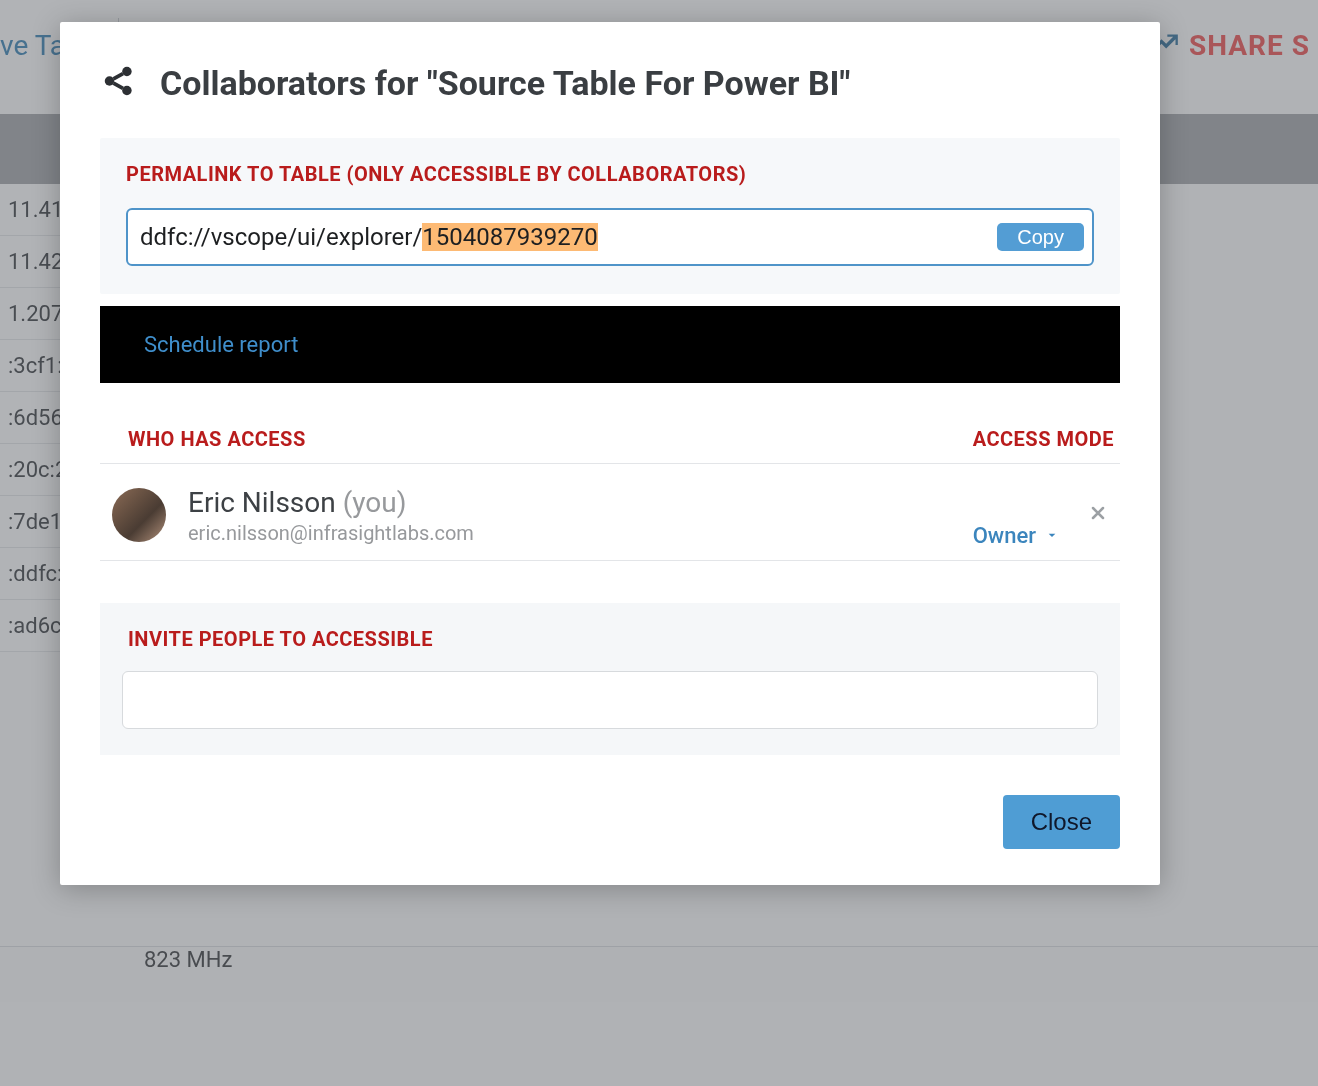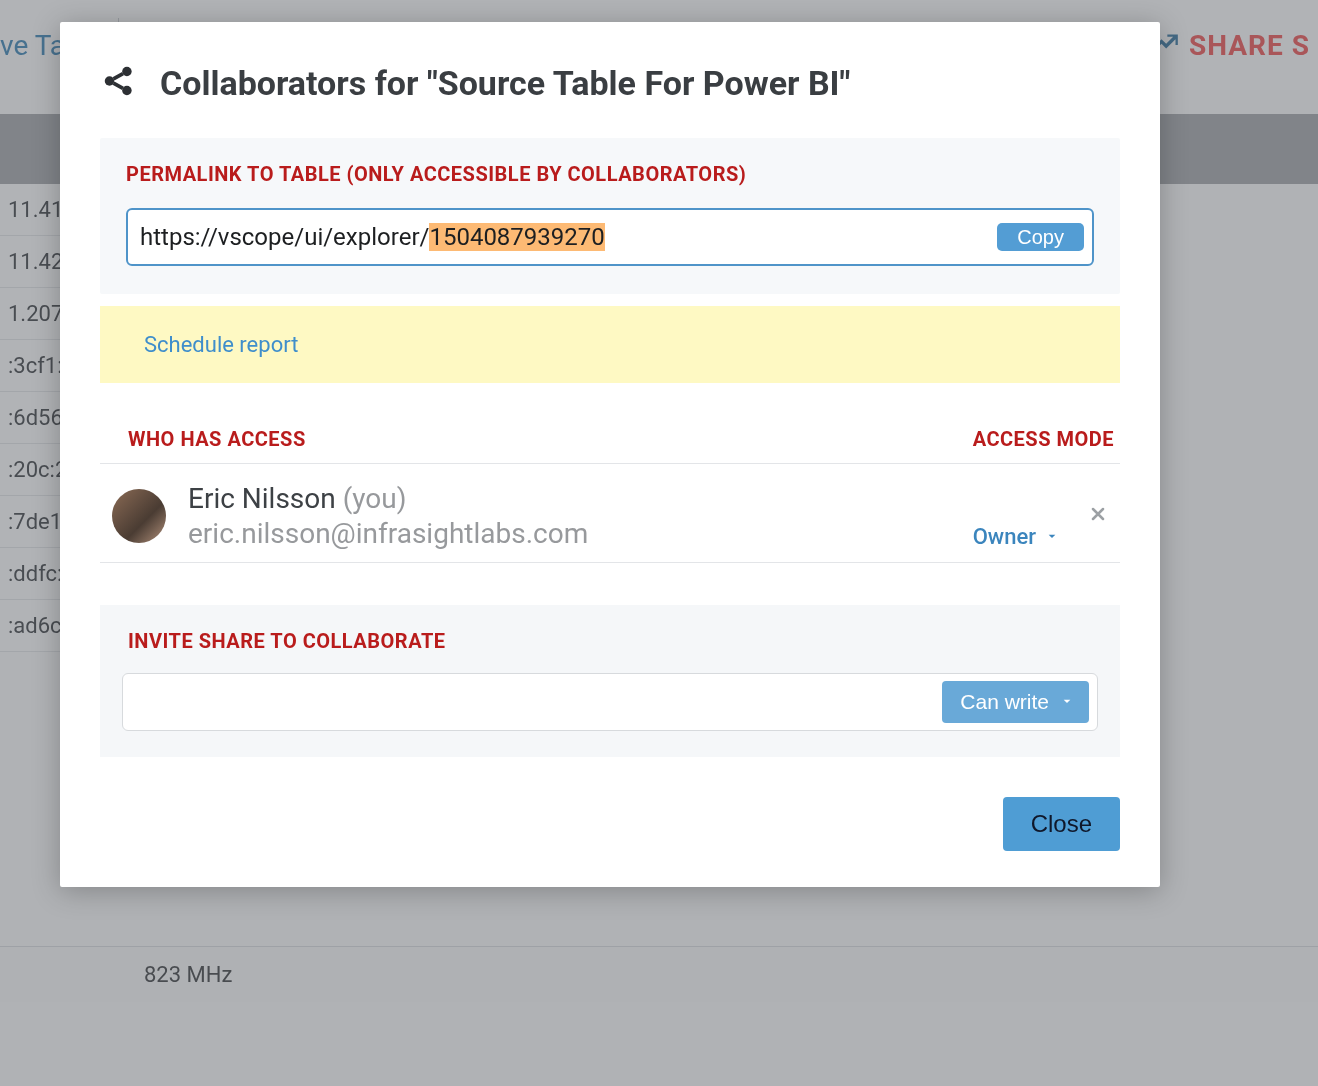--- a/index.html
+++ b/index.html
@@ -69,21 +69,21 @@
       color:#2f3236;
       background:#fff;
     }
     .bg-bottom-row{
       position:absolute;
       left:0;right:0;
       height:56px;
       top:946px;
       background:#fbfbfb;
       border-top:1px solid #d9dbde;
-      display:flex;align-items:center;
+      display:flex;align-items:flex-start;
       padding-left:144px;
       font-size:22px;
       color:#2e3033;
     }
     
     .overlay{
       position:absolute;inset:0;
       background:rgba(100,104,110,0.5);
     }
     
@@ -142,21 +142,21 @@
       background:#539dd4;
       color:#fff;
       border:none;
       border-radius:5px;
       height:28px;
       padding:0 20px;
       font-size:20px;
       cursor:pointer;
     }
     .sched-panel{
-      background:#fef9c3;
+      background:#000000;
       margin-top:12px;
       padding:26px 26px 26px 44px;
     }
     .sched-link{
       color:#3f8ecb;
       font-size:22px;
       text-decoration:none;
     }
     .access-head{
       display:flex;justify-content:space-between;align-items:center;
@@ -174,21 +174,21 @@
     .avatar{
       width:54px;height:54px;border-radius:50%;
       background:linear-gradient(135deg,#8b6b55 0%, #4a3c33 60%, #b2917b 100%);
       flex-shrink:0;
     }
     .user-block{margin-left:22px;flex:1;}
     .user-name{
       font-size:28px;color:#3d4145;
     }
     .you-tag{color:#97999c;}
-    .user-mail{font-size:28px;color:#97999c;margin-top:2px;}
+    .user-mail{font-size:20px;color:#97999c;margin-top:2px;}
     .role-wrap{
       display:flex;align-items:center;gap:8px;
       color:#3b85bd;font-size:22px;font-weight:500;cursor:pointer;margin-top:41px;
     }
     .remove-x{
       margin-left:28px;
       color:#9ca0a4;
       cursor:pointer;
     }
     .remove-x svg{width:20px;height:20px;}
@@ -280,21 +280,21 @@
           <circle cx="17" cy="18" r="3"></circle>
           <path d="M8.5 10.7l6-3.4M8.5 13.3l6 3.4" stroke="#2d3034" stroke-width="2.4"></path>
         </svg>
     </span>
     <h2 class="modal-title">Collaborators for "Source Table For Power BI"</h2>
   </div>
 
   <div class="panel">
     <div class="section-label">PERMALINK TO TABLE (ONLY ACCESSIBLE BY COLLABORATORS)</div>
     <div class="permalink-wrap">
-      <div class="permalink-text"><span>https://vscope/ui/explorer/</span><span class="hl">1504087939270</span></div>
+      <div class="permalink-text"><span>ddfc://vscope/ui/explorer/</span><span class="hl">1504087939270</span></div>
       <button class="copy-btn">Copy</button>
     </div>
   </div>
 
   <div class="sched-panel">
     <a href="#" class="sched-link">Schedule report</a>
   </div>
 
   <div class="access-head">
     <div class="section-label">WHO HAS ACCESS</div>
@@ -319,30 +319,22 @@
       </span>
     </div>
     <span class="remove-x">
       <svg viewBox="0 0 24 24" fill="#9ca0a4">
           <path d="M18 6L6 18M6 6l12 12" stroke="#9ca0a4" stroke-width="3" stroke-linecap="round"></path>
         </svg>
     </span>
   </div>
 
   <div class="invite-panel">
-    <div class="section-label" style="padding-left:6px;">INVITE SHARE TO COLLABORATE</div>
+    <div class="section-label" style="padding-left:6px;">INVITE PEOPLE TO ACCESSIBLE</div>
     <div class="invite-input-row">
       <input class="invite-input" type="text" style="">
-      <button class="can-write-btn">
-        <span>Can write</span>
-        <span class="chev-down">
-          <svg viewBox="0 0 24 24" fill="#fff">
-              <path d="M7 10l5 5 5-5z"></path>
-            </svg>
-        </span>
-      </button>
     </div>
   </div>
 
   <div class="footer">
     <button class="close-btn">Close</button>
   </div>
 </div>
 
 </body></html>

